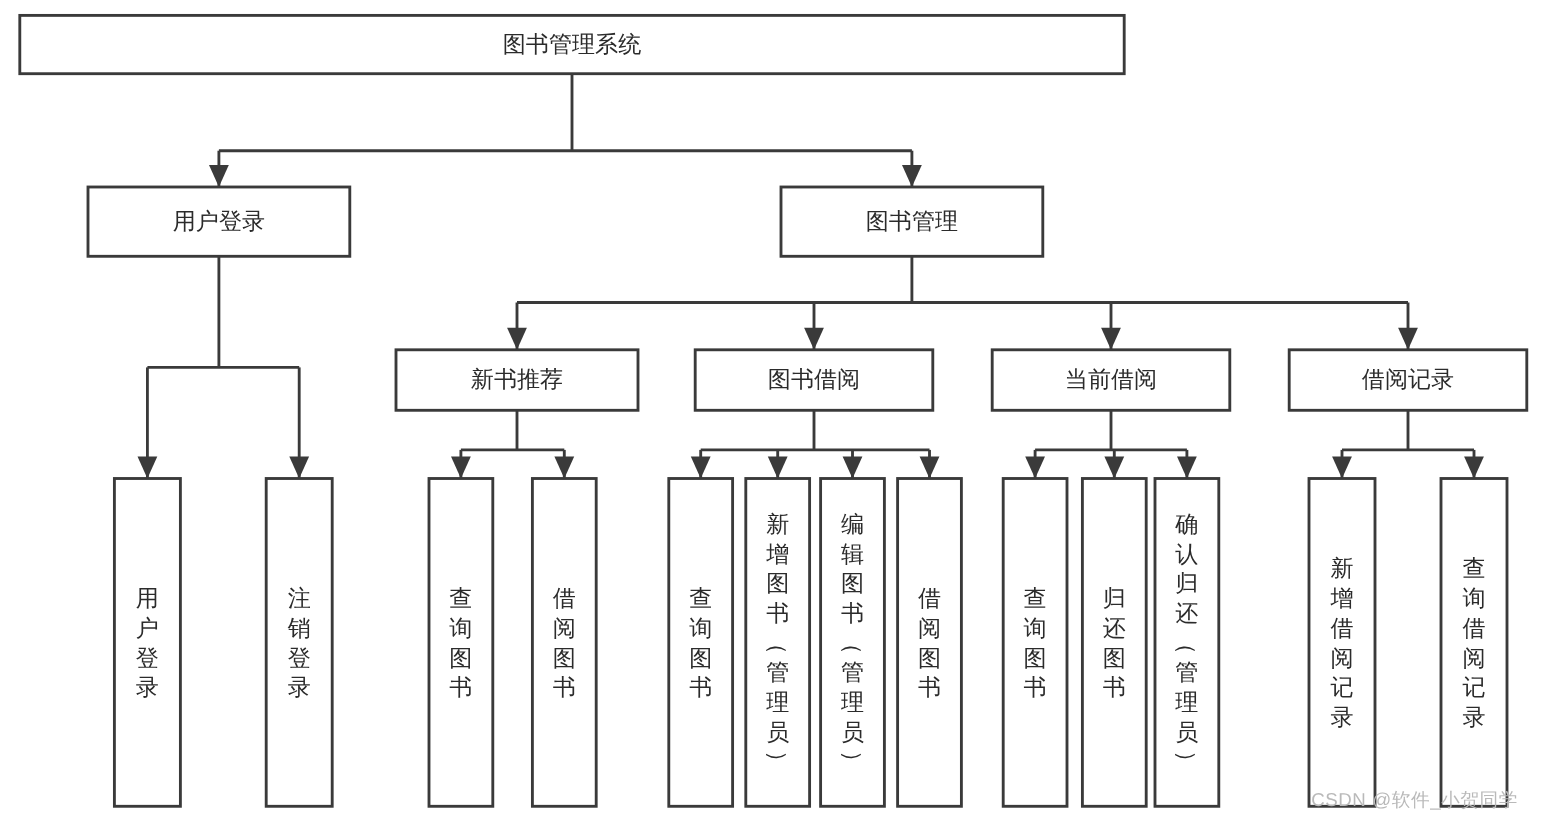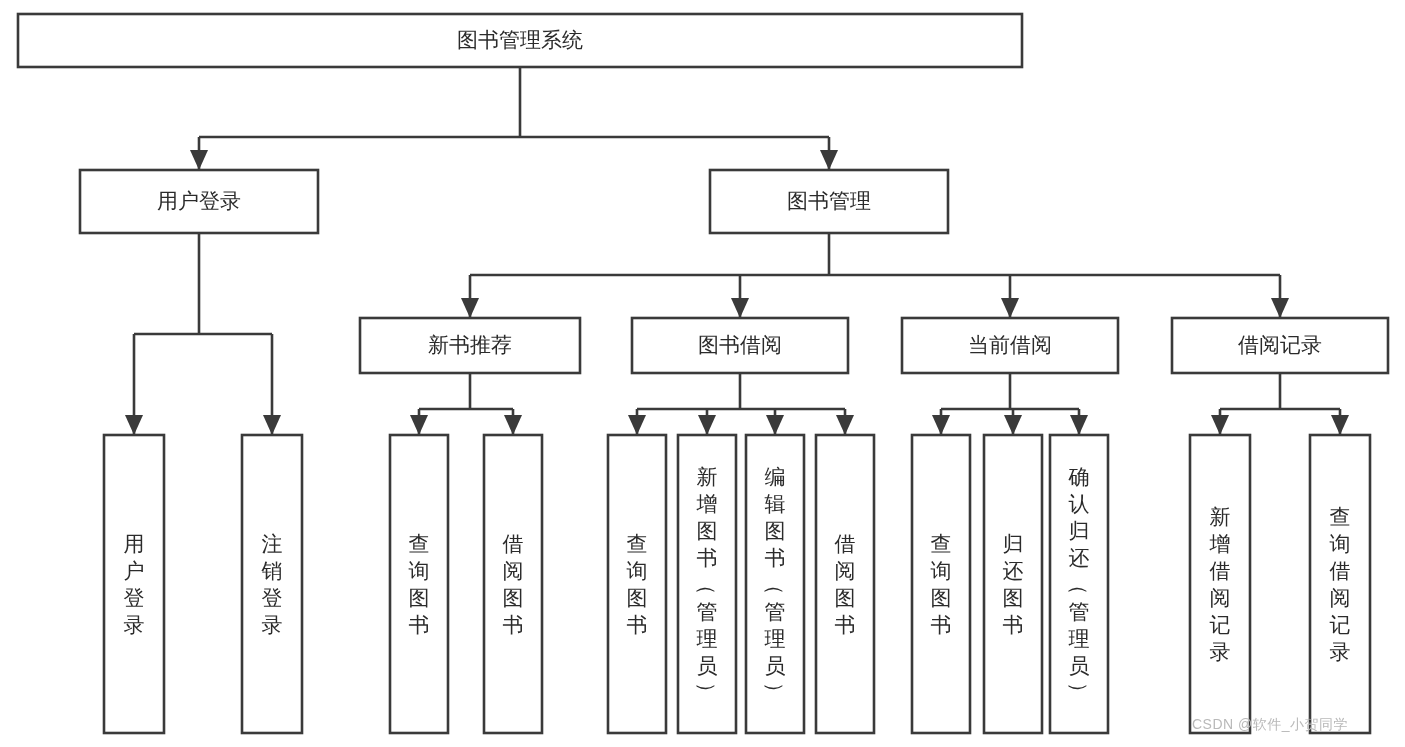--- a/index.html
+++ b/index.html
@@ -48,21 +48,21 @@
   }
   .leaf-label {
     font-family: "Liberation Sans", "DejaVu Sans", sans-serif;
     fill: #2b2b2b;
     font-size: 21px;
     text-anchor: middle;
   }
   .watermark {
     position: absolute;
     font-family: "Liberation Sans", "DejaVu Sans", sans-serif;
-    font-size: 14px;
+    font-size: 17px;
     color: #b9b9b9;
     white-space: nowrap;
     letter-spacing: 0.5px;
     pointer-events: none;
   }
 </style>
 </head>
 <body>
 
 <div id="diagram-root">

